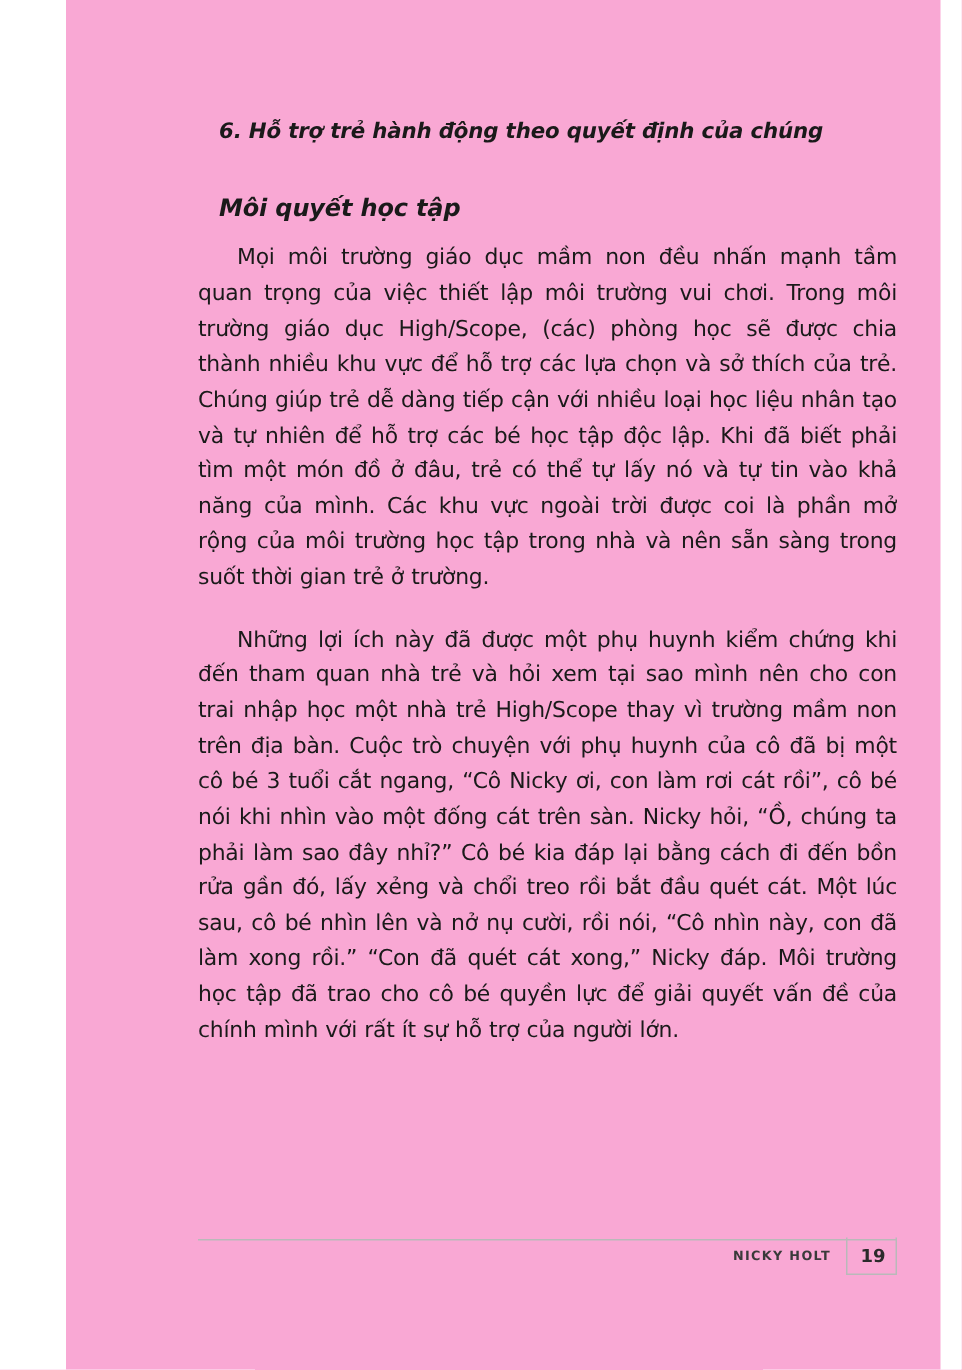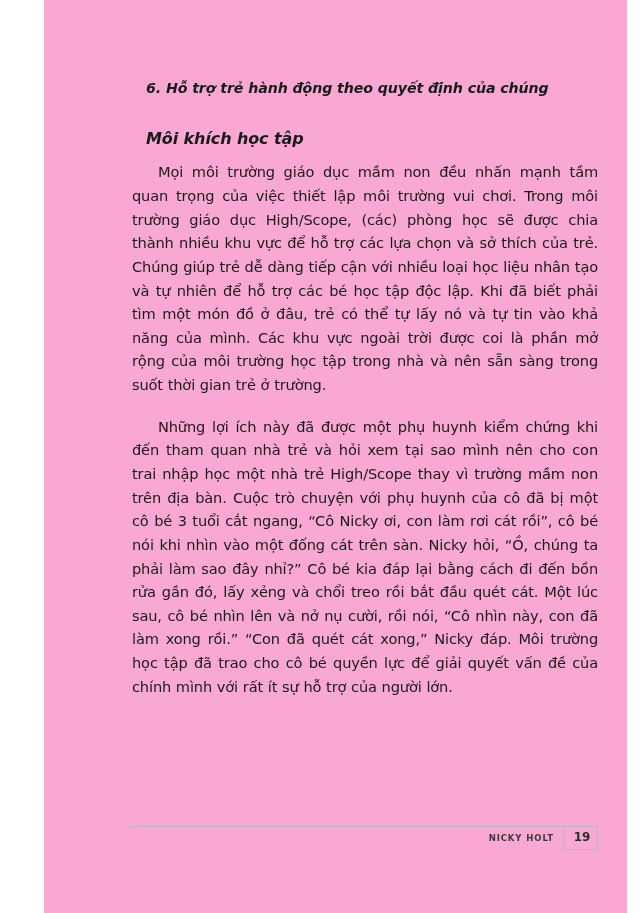--- a/index.html
+++ b/index.html
@@ -105,21 +105,21 @@
 </head>
 <body>
 
 <div class="page">
 
   <div class="content">
 
     <div class="heading-italic">6. Hỗ trợ trẻ hành động theo quyết định của chúng</div>
 
 
-    <div class="section-heading">Môi khích học tập</div>
+    <div class="section-heading">Môi quyết học tập</div>
 
     <p class="body-par">Mọi môi trường giáo dục mầm non đều nhấn mạnh tầm quan trọng của việc thiết lập môi trường vui chơi. Trong môi trường giáo dục High/Scope, (các) phòng học sẽ được chia thành nhiều khu vực để hỗ trợ các lựa chọn và sở thích của trẻ. Chúng giúp trẻ dễ dàng tiếp cận với nhiều loại học liệu nhân tạo và tự nhiên để hỗ trợ các bé học tập độc lập. Khi đã biết phải tìm một món đồ ở đâu, trẻ có thể tự lấy nó và tự tin vào khả năng của mình. Các khu vực ngoài trời được coi là phần mở rộng của môi trường học tập trong nhà và nên sẵn sàng trong suốt thời gian trẻ ở trường.</p>
 
     <div class="spacer-par"></div>
 
     <p class="body-par">Những lợi ích này đã được một phụ huynh kiểm chứng khi đến tham quan nhà trẻ và hỏi xem tại sao mình nên cho con trai nhập học một nhà trẻ High/Scope thay vì trường mầm non trên địa bàn. Cuộc trò chuyện với phụ huynh của cô đã bị một cô bé 3 tuổi cắt ngang, “Cô Nicky ơi, con làm rơi cát rồi”, cô bé nói khi nhìn vào một đống cát trên sàn. Nicky hỏi, “Ồ, chúng ta phải làm sao đây nhỉ?” Cô bé kia đáp lại bằng cách đi đến bồn rửa gần đó, lấy xẻng và chổi treo rồi bắt đầu quét cát. Một lúc sau, cô bé nhìn lên và nở nụ cười, rồi nói, “Cô nhìn này, con đã làm xong rồi.” “Con đã quét cát xong,” Nicky đáp. Môi trường học tập đã trao cho cô bé quyền lực để giải quyết vấn đề của chính mình với rất ít sự hỗ trợ của người lớn.</p>
 
   </div>
 
   <div class="footer">

